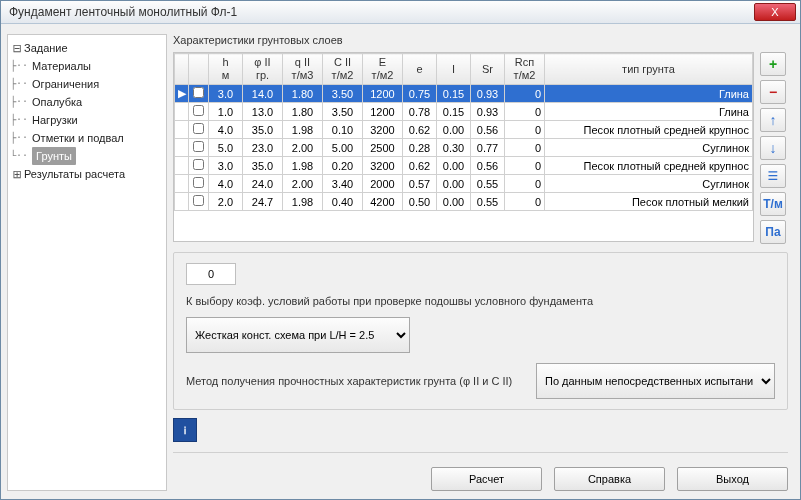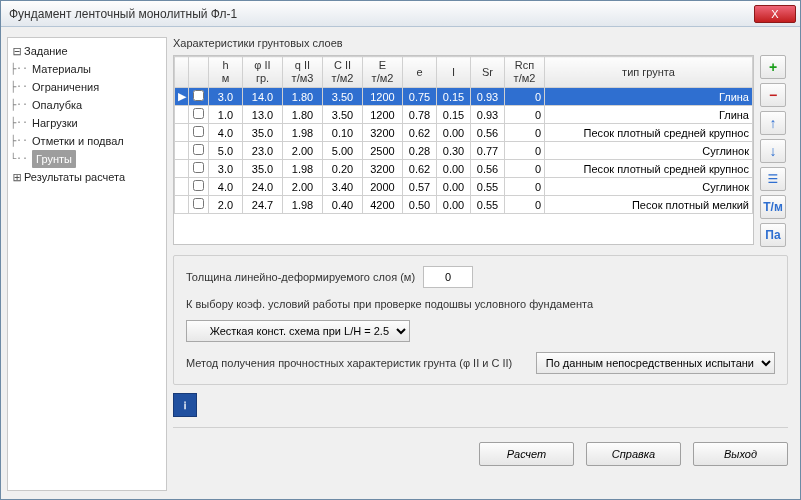--- a/index.html
+++ b/index.html
@@ -39,27 +39,27 @@
   .icon-plus { color: #1a9e1a; font-weight: bold; }
   .icon-minus { color: #c21e1e; font-weight: bold; }
   .icon-up, .icon-down { color: #2f6fd0; font-weight: bold; }
   .icon-doc { color: #2f6fd0; font-size: 12px; }
   .icon-txt { color: #2f6fd0; font-size: 12px; font-weight: bold; }
 
   .group { border: 1px solid #cfcfcf; border-radius: 2px; padding: 10px 12px; font-size: 11px; color: #333; display: flex; flex-direction: column; gap: 10px; margin-top: 4px; }
   .formrow { display: flex; align-items: center; gap: 8px; }
   .formrow label { flex: 0 0 auto; }
   .numbox { width: 50px; height: 22px; border: 1px solid #bfbfbf; background: #fff; text-align: center; font-size: 11px; padding: 2px 4px; }
-  .sel { height: 22px; border: 1px solid #a8a8a8; background: linear-gradient(#fdfdfd,#e8e8e8); font-size: 11px; padding: 2px 4px; min-width: 224px; text-align: right; }
+  .sel { height: 36px; border: 1px solid #a8a8a8; background: linear-gradient(#fdfdfd,#e8e8e8); font-size: 11px; padding: 2px 4px; min-width: 224px; }
   .iconbox { width: 24px; height: 24px; background: #2050a0; border: 1px solid #173a78; display:flex; align-items:center; justify-content:center; color:#fff; font-size:10px; font-weight:bold; cursor:pointer; margin-top:4px; }
 
   .sep { height: 1px; background: #d0d0d0; margin: 6px 0; }
 
   .buttons { display: flex; justify-content: flex-end; gap: 12px; padding: 4px 0 0 0; }
-  .btn { width: 95px; height: 24px; border: 1px solid #a0a0a0; border-radius: 2px; background: linear-gradient(#fdfdfd,#e6e6e6); font-size: 11px; cursor: pointer; font-style: italic; }
+  .btn { width: 111px; height: 24px; border: 1px solid #a0a0a0; border-radius: 2px; background: linear-gradient(#fdfdfd,#e6e6e6); font-size: 11px; cursor: pointer; }
 
   .col-sel  { width: 14px; }
   .col-chk  { width: 20px; }
   .col-n    { width: 34px; }
   .col-n2   { width: 40px; }
   .col-type { width: auto; }
 </style>
 </head>
 <body>
 
@@ -271,21 +271,20 @@
               <span>T/м</span>
             </div>
           <div class="toolbtn icon-txt">
               <span>Па</span>
             </div>
         </div>
       </div>
 
       <div class="group">
         <div class="formrow">
-          <label>Толщина линейно-деформируемого слоя (м)</label>
           <input class="numbox" type="text" value="0" style="">
         </div>
         <div>К выбору коэф. условий работы при проверке подошвы условного фундамента</div>
         <div class="formrow">
           <select class="sel">
             <option>Жесткая конст. схема при L/H  = 2.5</option>
           </select>
         </div>
         <div class="formrow">
           <label style="flex:1">Метод получения прочностных характеристик грунта  (φ II и C II)</label>

